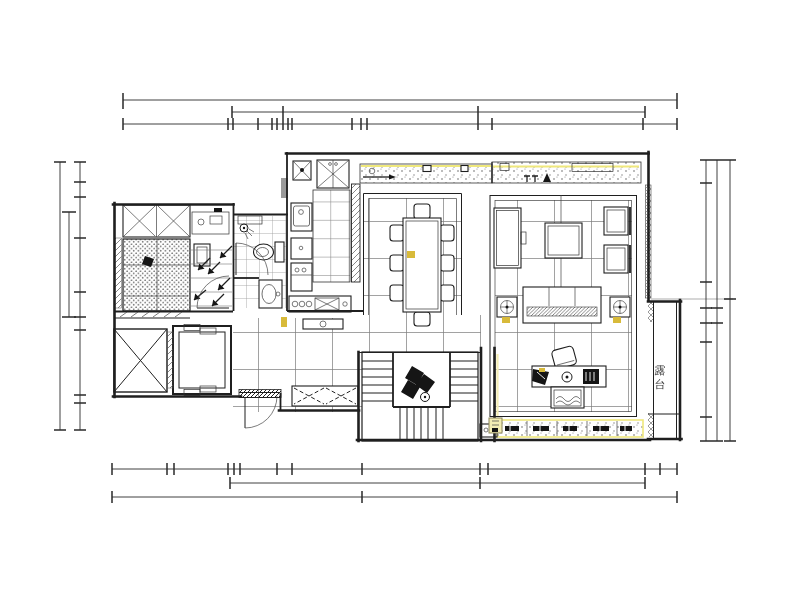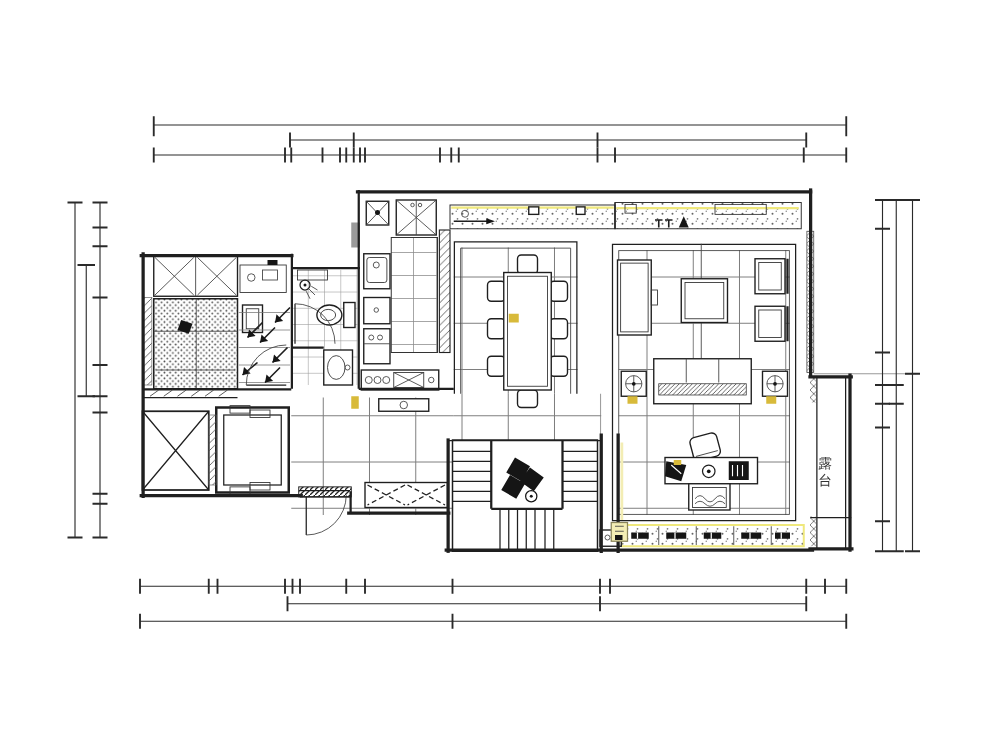--- a/index.html
+++ b/index.html
@@ -1,17 +1,17 @@
 <!DOCTYPE html>
 <html style="--background: #ffffff; --line: #1f1f1f; --grid_line: #7d7d7d; --accent_yellow: #efe87c; --marker_yellow: #d8ba3a; --pale_yellow: #f3edb4;"><head>
 <meta charset="utf-8">
 <style>
   html,body{margin:0;padding:0;background:#fff;}
   .page{position:relative;width:800px;height:600px;background:var(--background,#fff);overflow:hidden;
-        font-family:Liberation Sans, sans-serif;}
+        font-family:Liberation Mono, monospace;}
   svg{position:absolute;left:0;top:0;}
   .dim{stroke:#2a2a2a;stroke-width:.9;fill:none;}
   .tick{stroke:#2a2a2a;stroke-width:1.5;fill:none;}
   .wall{stroke:var(--line,#1f1f1f);stroke-width:2.6;fill:none;stroke-linecap:square;}
   .wall2{stroke:var(--line,#1f1f1f);stroke-width:1.8;fill:none;}
   .ln{stroke:var(--line,#1f1f1f);stroke-width:1;fill:none;}
   .lnb{stroke:var(--line,#1f1f1f);stroke-width:1.3;fill:none;}
   .thin{stroke:#444;stroke-width:.7;fill:none;}
   .faint{stroke:#777;stroke-width:.6;fill:none;}
   .furn{fill:#fff;stroke:var(--line,#1f1f1f);stroke-width:1.1;}

